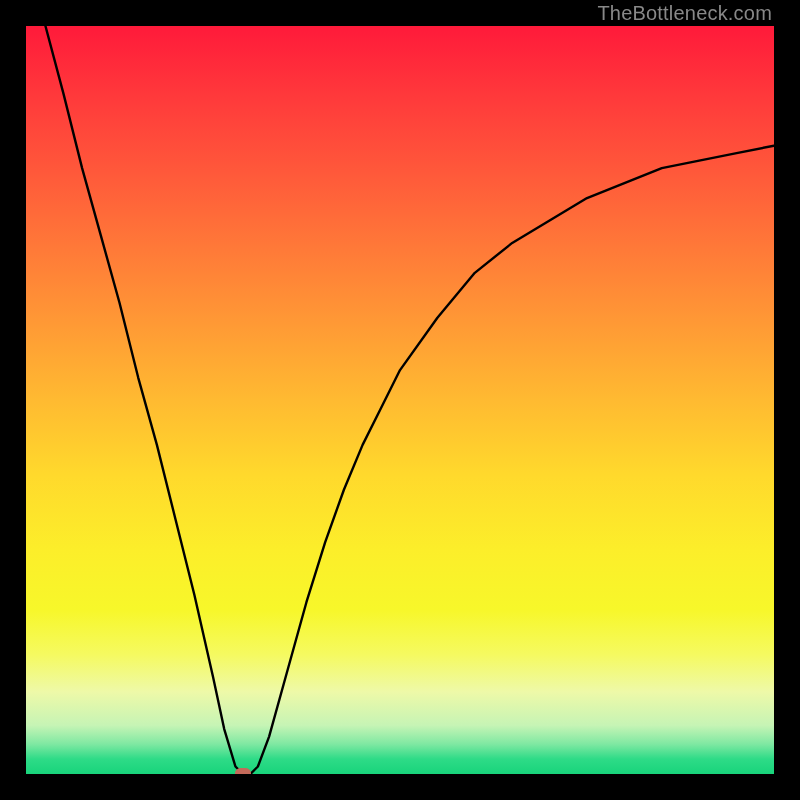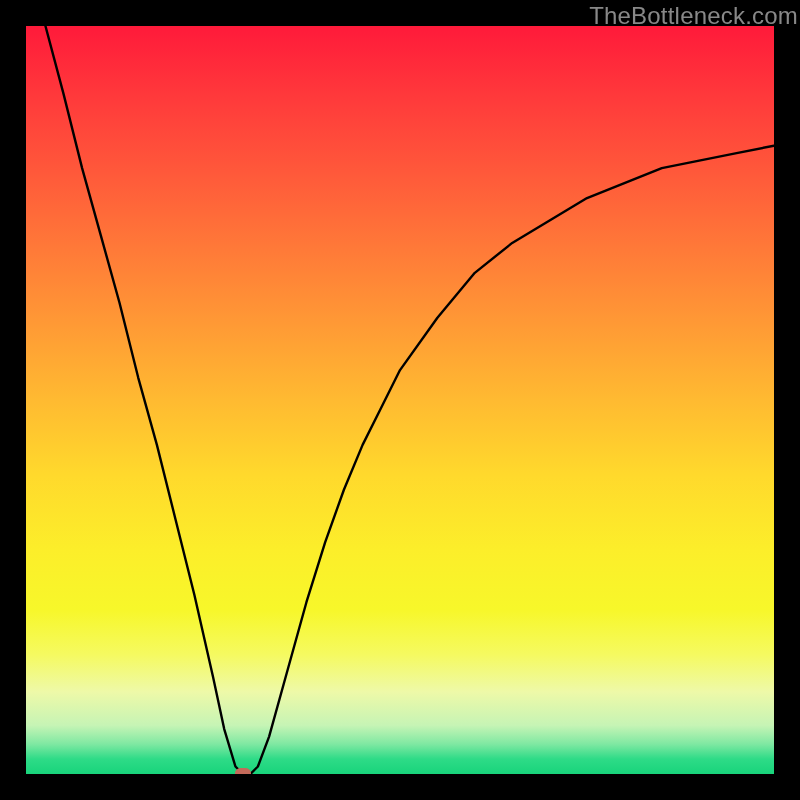--- a/index.html
+++ b/index.html
@@ -13,23 +13,23 @@
   }
   .frame {
     position: relative;
     width: 800px;
     height: 800px;
     background: #000;
   }
   .watermark {
     position: absolute;
     top: 2px;
-    right: 2px;
+    right: 28px;
     color: #888;
-    font-size: 24px;
+    font-size: 20px;
     font-weight: 500;
     letter-spacing: 0.2px;
     z-index: 10;
   }
   .plot-area {
     position: absolute;
     left: 26px;
     top: 26px;
     width: 748px;
     height: 748px;

